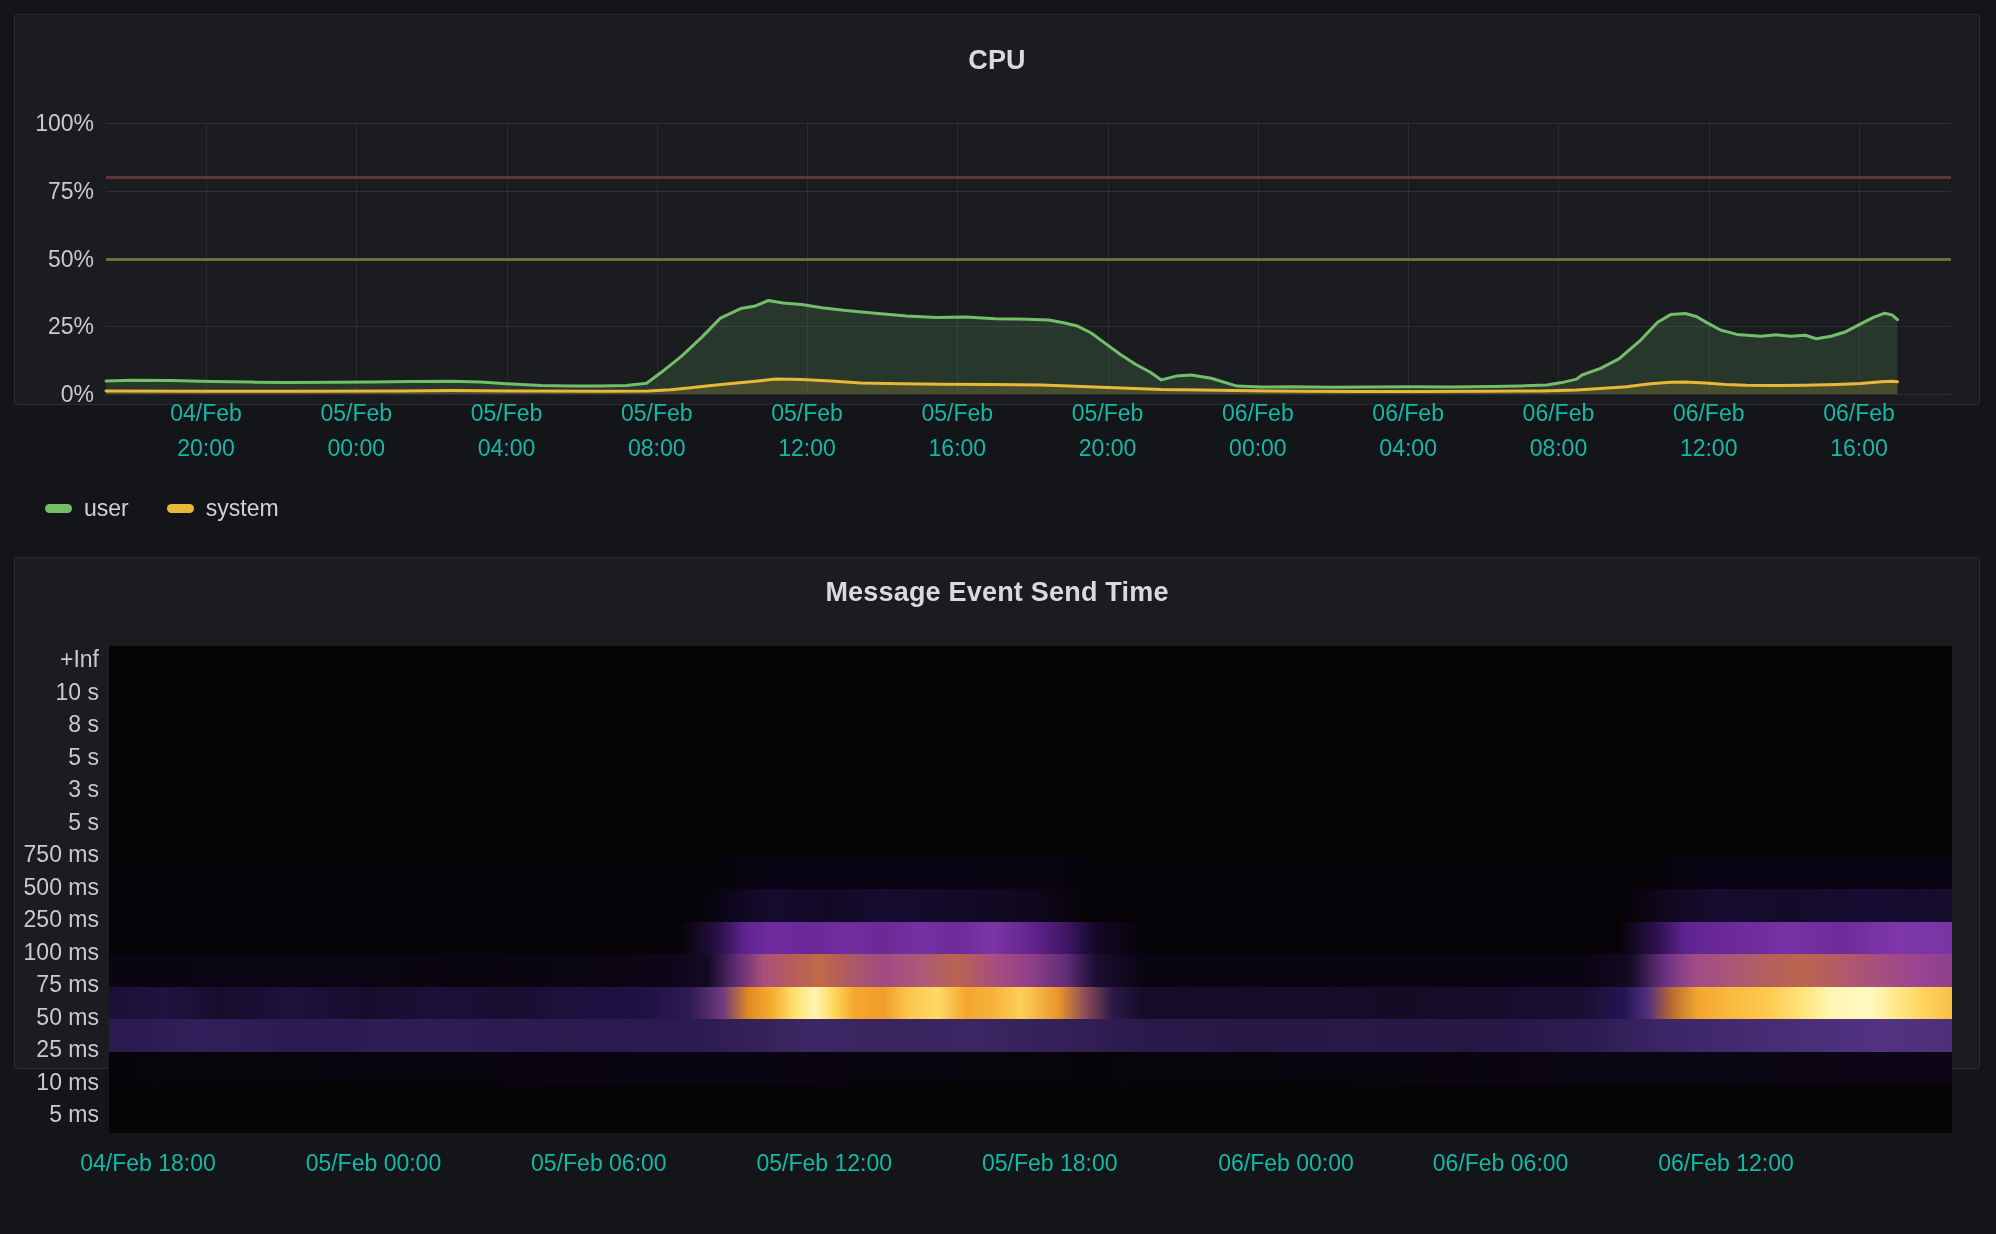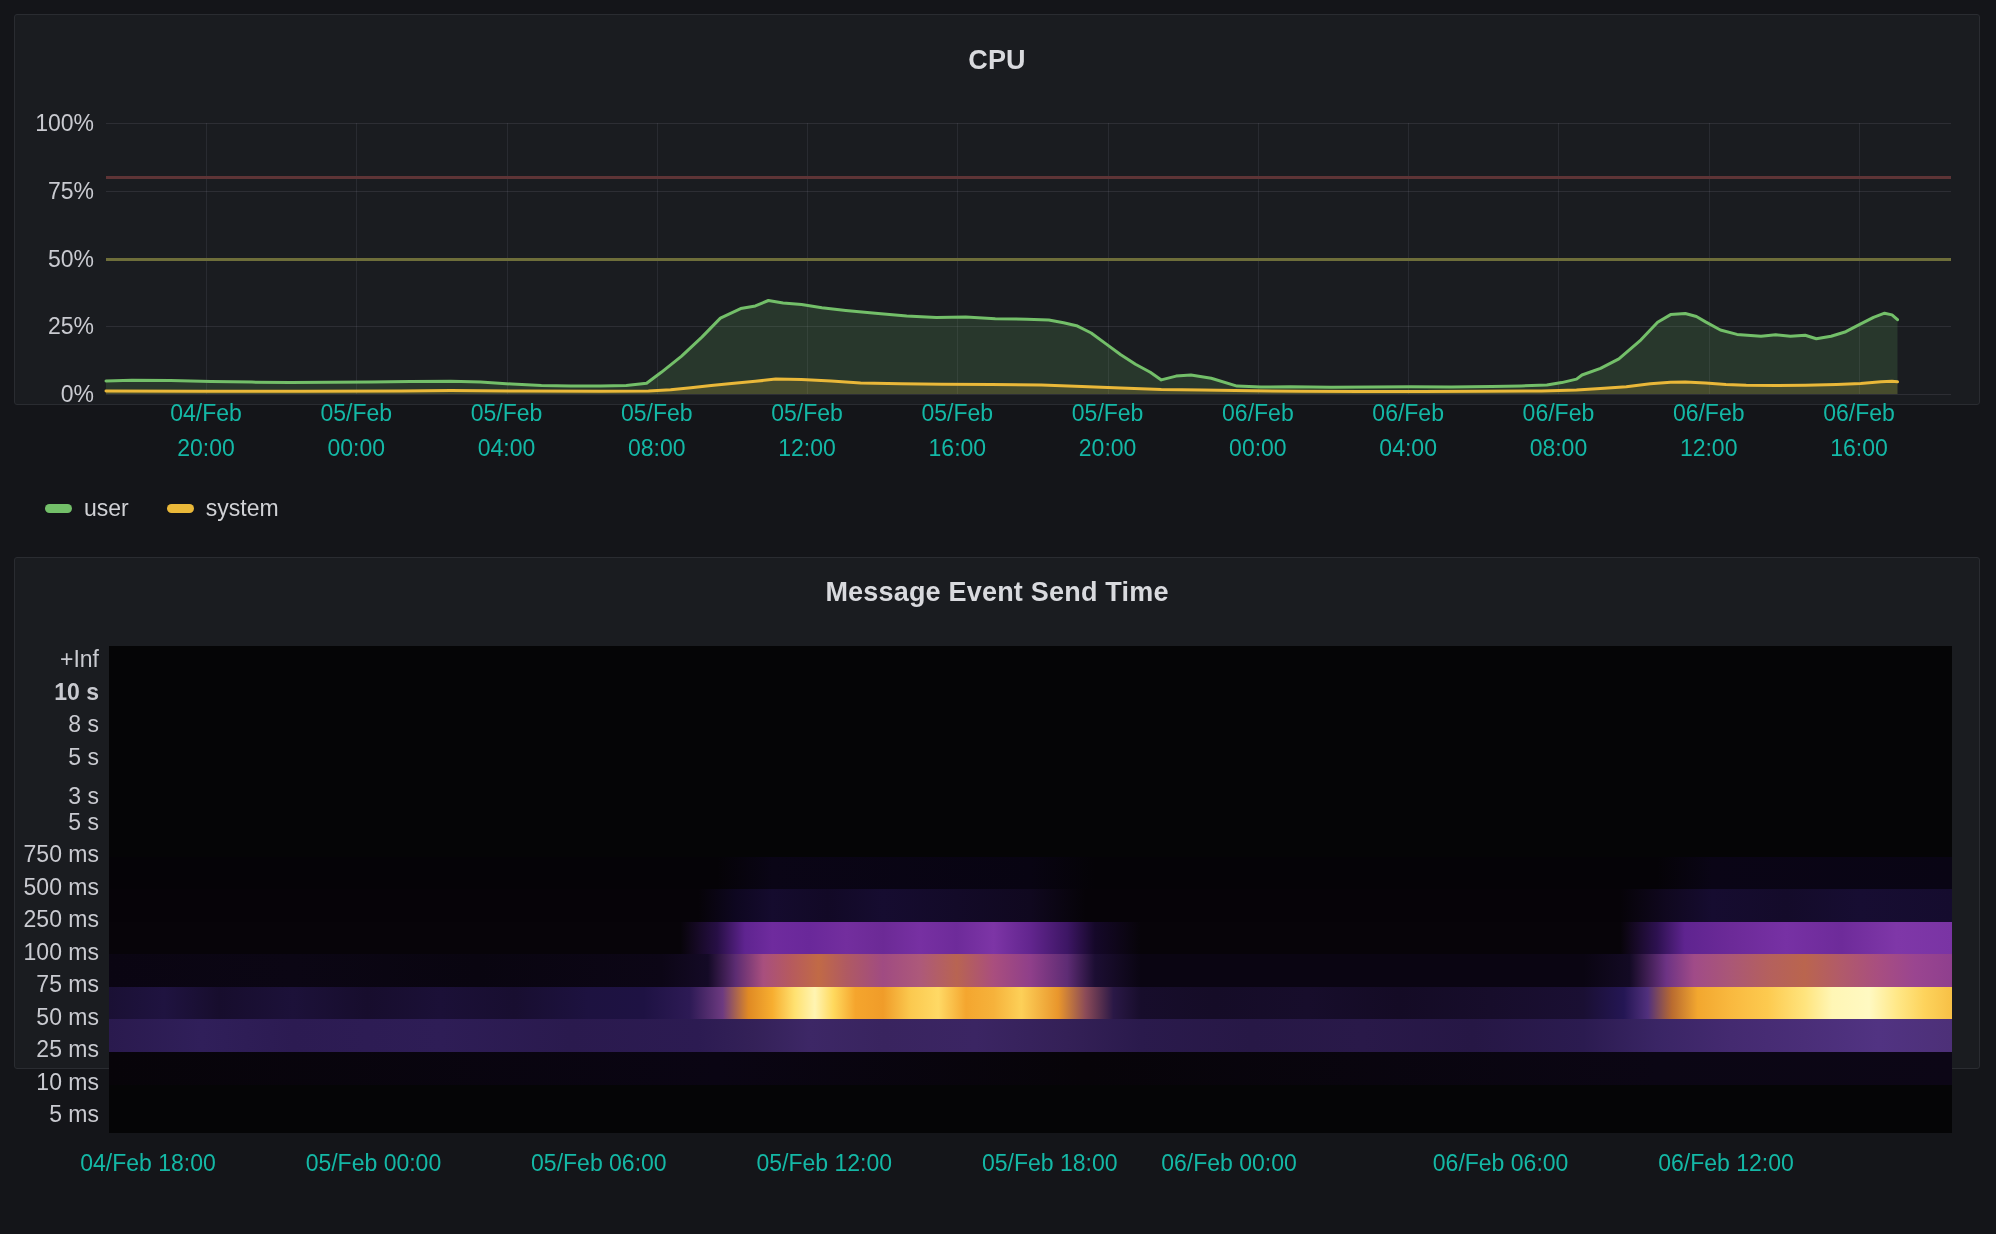--- a/index.html
+++ b/index.html
@@ -130,24 +130,24 @@
         <span class="legend-swatch" style="background: rgb(234, 184, 57);"></span>
         <span class="legend-label">system</span>
       </div>
     </div>
 </section>
 
 <section class="panel" id="hm-panel">
   <div class="panel-title">Message Event Send Time</div>
   <div id="hm-yaxis">
       <div class="ylabel" style="right: 1880px; top: 101px;">+Inf</div>
-      <div class="ylabel" style="right: 1880px; top: 133.53px; font-weight: bold;">10 s</div>
+      <div class="ylabel" style="right: 1880px; top: 133.53px;">10 s</div>
       <div class="ylabel" style="right: 1880px; top: 166.06px;">8 s</div>
       <div class="ylabel" style="right: 1880px; top: 198.59px;">5 s</div>
-      <div class="ylabel" style="right: 1880px; top: 231.12px; margin-top: 7px;">3 s</div>
+      <div class="ylabel" style="right: 1880px; top: 231.12px;">3 s</div>
       <div class="ylabel" style="right: 1880px; top: 263.65px;">5 s</div>
       <div class="ylabel" style="right: 1880px; top: 296.18px;">750 ms</div>
       <div class="ylabel" style="right: 1880px; top: 328.71px;">500 ms</div>
       <div class="ylabel" style="right: 1880px; top: 361.24px;">250 ms</div>
       <div class="ylabel" style="right: 1880px; top: 393.77px;">100 ms</div>
       <div class="ylabel" style="right: 1880px; top: 426.3px;">75 ms</div>
       <div class="ylabel" style="right: 1880px; top: 458.83px;">50 ms</div>
       <div class="ylabel" style="right: 1880px; top: 491.36px;">25 ms</div>
       <div class="ylabel" style="right: 1880px; top: 523.89px;">10 ms</div>
       <div class="ylabel" style="right: 1880px; top: 556.42px;">5 ms</div>
@@ -160,17 +160,17 @@
       <div class="band" style="top: 341px; height: 33px; background: linear-gradient(90deg, rgb(26, 16, 52) 0%, rgb(31, 19, 64) 3%, rgb(23, 13, 45) 6%, rgb(28, 17, 57) 10%, rgb(23, 13, 45) 14%, rgb(27, 16, 55) 18%, rgb(24, 14, 48) 22%, rgb(29, 18, 64) 26%, rgb(30, 18, 67) 29%, rgb(45, 26, 85) 31.5%, rgb(109, 58, 128) 33.3%, rgb(224, 138, 36) 34.7%, rgb(247, 174, 48) 36%, rgb(255, 225, 112) 37.2%, rgb(255, 244, 178) 38.3%, rgb(255, 217, 94) 39.3%, rgb(245, 165, 45) 40.5%, rgb(240, 156, 41) 42%, rgb(251, 201, 79) 43.5%, rgb(255, 217, 101) 45%, rgb(244, 166, 47) 46.5%, rgb(246, 178, 59) 48%, rgb(253, 208, 88) 49.5%, rgb(233, 150, 44) 51.5%, rgb(138, 74, 88) 53%, rgb(42, 24, 70) 54.5%, rgb(23, 13, 43) 56%, rgb(21, 12, 39) 60%, rgb(23, 13, 43) 65%, rgb(20, 11, 37) 70%, rgb(23, 13, 43) 75%, rgb(26, 15, 51) 80%, rgb(36, 22, 84) 82.2%, rgb(81, 48, 125) 83.5%, rgb(185, 107, 48) 84.8%, rgb(242, 167, 47) 86.2%, rgb(249, 185, 63) 88%, rgb(253, 202, 79) 90%, rgb(255, 228, 125) 92%, rgb(255, 246, 181) 93.5%, rgb(255, 249, 194) 95.5%, rgb(255, 232, 136) 97%, rgb(253, 211, 92) 98.5%, rgb(247, 192, 70) 100%);"></div>
       <div class="band" style="top: 373px; height: 33px; background: linear-gradient(90deg, rgb(42, 26, 78) 0%, rgb(48, 31, 90) 5%, rgb(44, 27, 82) 10%, rgb(46, 29, 86) 18%, rgb(42, 26, 78) 25%, rgb(44, 27, 82) 32%, rgb(52, 33, 88) 35%, rgb(61, 39, 102) 38%, rgb(57, 36, 95) 42%, rgb(59, 37, 99) 47%, rgb(52, 32, 87) 52%, rgb(42, 26, 76) 56%, rgb(39, 24, 70) 62%, rgb(41, 25, 73) 68%, rgb(38, 23, 69) 74%, rgb(43, 27, 80) 80%, rgb(58, 37, 101) 84%, rgb(68, 42, 112) 88%, rgb(74, 46, 120) 92%, rgb(81, 51, 130) 96%, rgb(77, 48, 120) 100%);"></div>
       <div class="band" style="top: 406px; height: 33px; background: linear-gradient(90deg, rgb(7, 4, 9) 0%, rgb(10, 5, 19) 33%, rgb(7, 4, 9) 53%, rgb(11, 6, 20) 84%, rgb(12, 6, 22) 100%);"></div>
     </div>
   <div id="hm-xaxis">
       <div class="xlabel hm-xlabel" style="left: 133px; top: 590px;">04/Feb 18:00</div>
       <div class="xlabel hm-xlabel" style="left: 358.43px; top: 590px;">05/Feb 00:00</div>
       <div class="xlabel hm-xlabel" style="left: 583.86px; top: 590px;">05/Feb 06:00</div>
       <div class="xlabel hm-xlabel" style="left: 809.29px; top: 590px;">05/Feb 12:00</div>
       <div class="xlabel hm-xlabel" style="left: 1034.72px; top: 590px;">05/Feb 18:00</div>
-      <div class="xlabel hm-xlabel" style="left: 1214px; top: 590px;">06/Feb 00:00</div>
+      <div class="xlabel hm-xlabel" style="left: 1271px; top: 590px;">06/Feb 00:00</div>
       <div class="xlabel hm-xlabel" style="left: 1485.58px; top: 590px;">06/Feb 06:00</div>
       <div class="xlabel hm-xlabel" style="left: 1711.01px; top: 590px;">06/Feb 12:00</div>
     </div>
 </section>
 
 </body></html>

